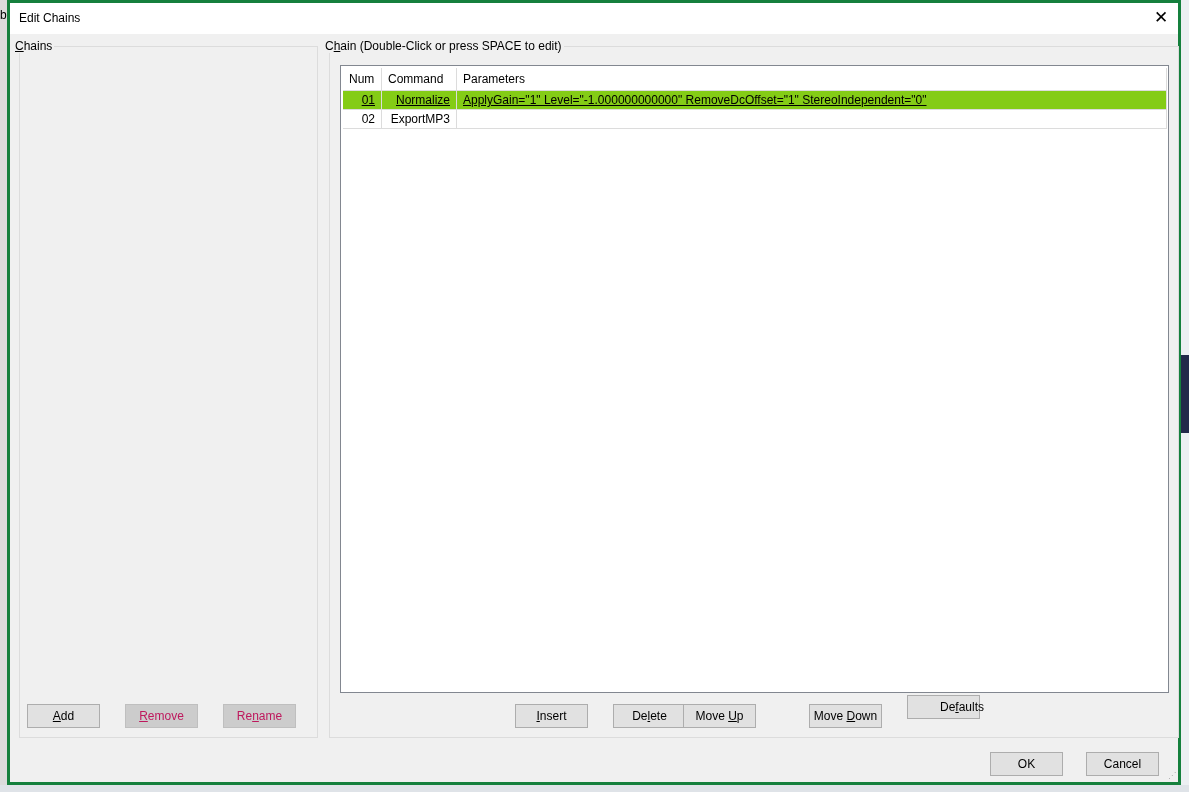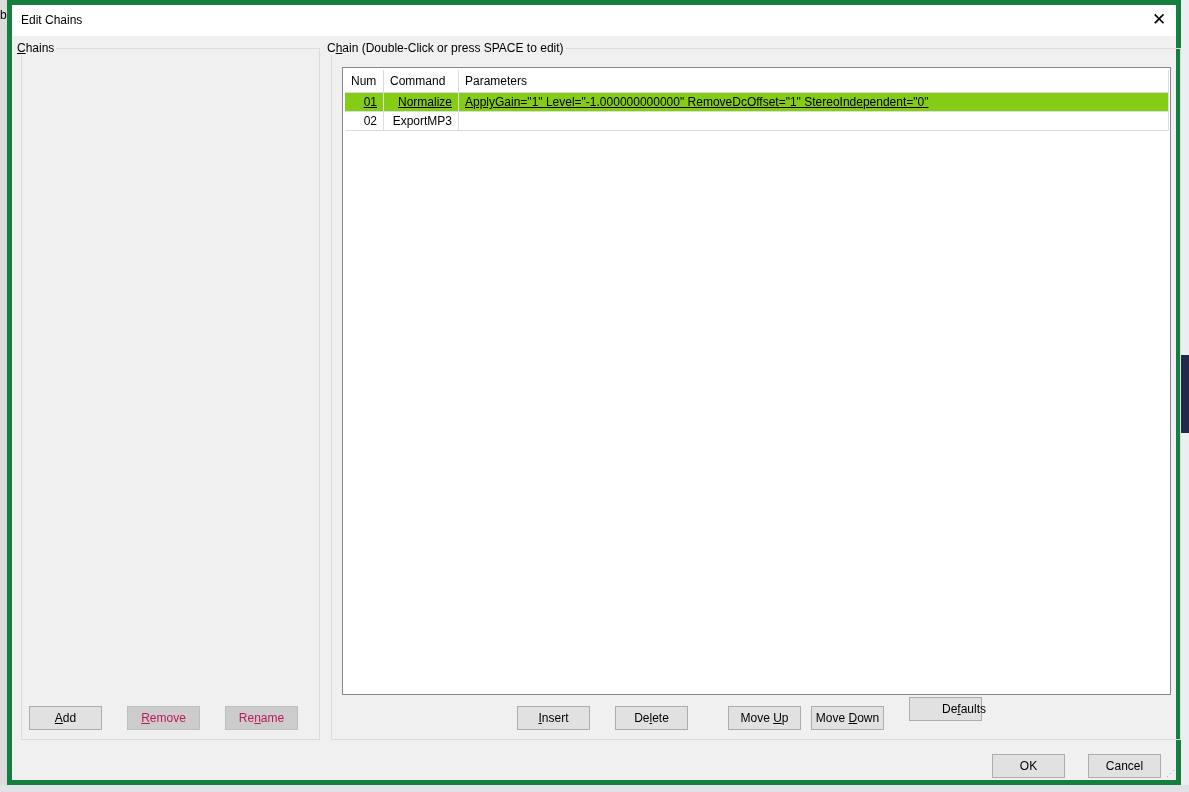--- a/index.html
+++ b/index.html
@@ -9,21 +9,21 @@
     font-family:"Liberation Sans", "DejaVu Sans", sans-serif;
     font-size:12px; color:#000;
   }
   .bg-left { position:absolute; left:0; top:0; width:9px; height:792px; background:#dcdcdc; }
   .bg-left-text { position:absolute; left:0; top:8px; font-size:12px; }
   .bg-right { position:absolute; left:1181px; top:0; width:8px; height:792px; background:#eceff2; overflow:hidden; }
   .bg-right .dark { position:absolute; left:0; top:355px; width:8px; height:78px; background:#23294a; }
   .bg-bottom { position:absolute; left:0; top:785px; width:1189px; height:7px; background:#dfe3e8; }
   .dialog {
     position:absolute; left:7px; top:0; width:1174px; height:785px;
-    background:#f0f0f0; border:5px solid #15803d; box-sizing:border-box;
+    background:#f0f0f0; border:3px solid #15803d; box-sizing:border-box;
   }
   .titlebar { position:absolute; left:0; top:0; width:100%; height:31px; background:#fff; }
   .title { position:absolute; left:9px; top:8px; font-size:12px; }
   .close { position:absolute; right:6px; top:4px; width:22px; height:22px; font-size:17px; text-align:center; line-height:22px; cursor:pointer; }
   fieldset { position:absolute; border:1px solid #dcdcdc; margin:0; padding:0; box-sizing:border-box; }
   legend { font-size:12px; padding:0 2px; margin-left:-7px; }
   .u { text-decoration:underline; }
   .chains-group { left:9px; top:36px; width:299px; height:699px; }
   .chain-group { left:319px; top:36px; width:850px; height:699px; }
   .listbox { position:absolute; background:#fff; border:1px solid #828790; box-sizing:border-box; }
@@ -93,21 +93,21 @@
           <td class="num">02</td>
           <td class="cmd">ExportMP3</td>
           <td></td>
         </tr>
       </tbody>
     </table>
   </div>
 
   <div class="btn" style="left:505px;top:701px;"><span class="u">I</span><span>nsert</span></div>
   <div class="btn" style="left:603px;top:701px;"><span>De</span><span class="u">l</span><span>ete</span></div>
-  <div class="btn" style="left:716px;top:701px;"><span>Move </span><span class="u">U</span><span>p</span></div>
+  <div class="btn" style="left:673px;top:701px;"><span>Move </span><span class="u">U</span><span>p</span></div>
   <div class="btn" style="left:799px;top:701px;"><span>Move </span><span class="u">D</span><span>own</span></div>
   <div class="btn" style="left:897px;top:692px;padding-left:32px;"><span>De</span><span class="u">f</span><span>aults</span></div>
 
   <div class="btn" style="left:980px;top:749px;">OK</div>
   <div class="btn" style="left:1076px;top:749px;">Cancel</div>
 
   <span class="grip">⋰</span>
 </div>
 
 </body></html>

